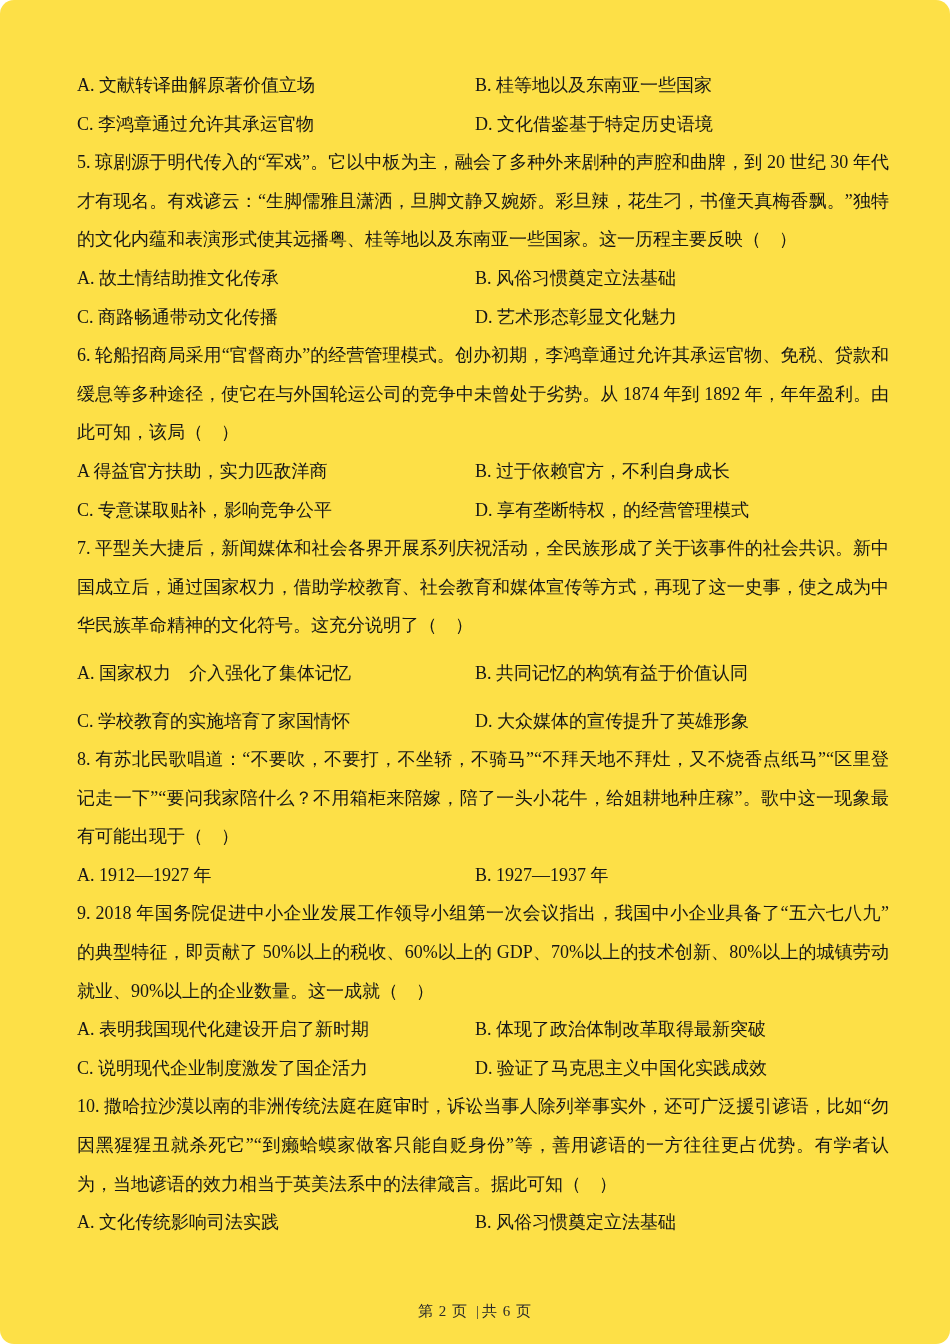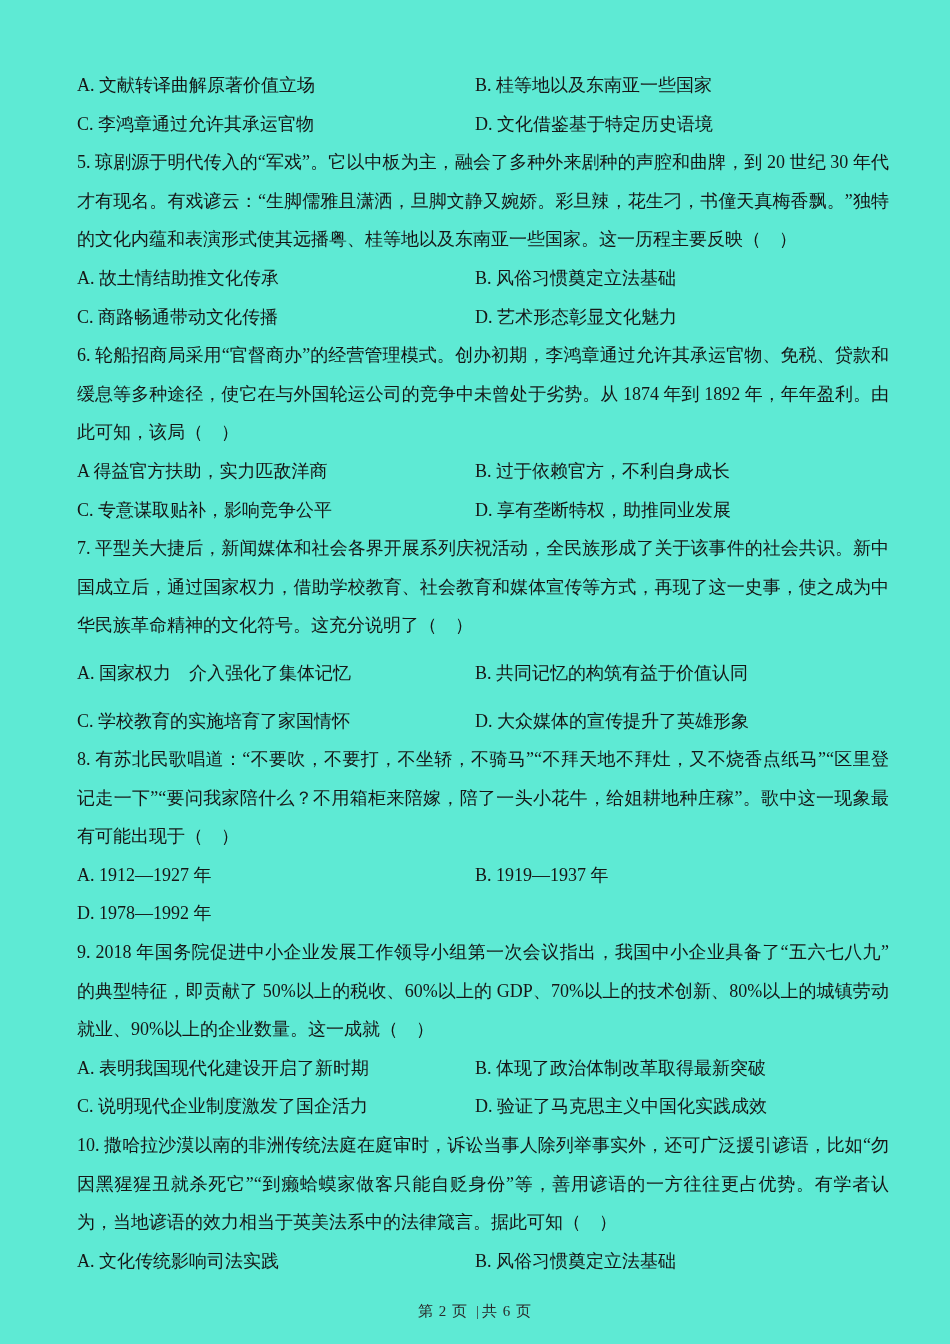--- a/index.html
+++ b/index.html
@@ -2,21 +2,21 @@
 <html lang="zh"><head>
 <meta charset="utf-8">
 <style>
   html,body{margin:0;padding:0;background:#ffffff;}
   body{
     width:950px;height:1344px;
     font-family:"Liberation Serif","DejaVu Serif",serif;
     color:#161616;
     -webkit-font-smoothing:antialiased;
   }
-  .page{position:relative;width:950px;height:1344px;background:#5eead4;overflow:hidden;}
+  .page{position:relative;width:950px;height:1344px;background:#fde047;overflow:hidden;border-radius:14px;}
   .content{
     position:absolute;left:77px;top:66px;width:812px;
     font-size:18px;line-height:38.6px;
   }
   .question{margin:0;padding:0;}
   .stem{
     margin:0;
     text-align:justify;
     text-justify:inter-ideograph;
   }
@@ -59,40 +59,39 @@
         <span class="opt">D. 艺术形态彰显文化魅力</span>
       </div>
     </section>
 
     <section class="question">
       <p class="stem">6. 轮船招商局采用“官督商办”的经营管理模式。创办初期，李鸿章通过允许其承运官物、免税、贷款和缓息等多种途径，使它在与外国轮运公司的竞争中未曾处于劣势。从 1874 年到 1892 年，年年盈利。由此可知，该局（　）</p>
       <div class="options">
         <span class="opt">A 得益官方扶助，实力匹敌洋商</span>
         <span class="opt">B. 过于依赖官方，不利自身成长</span>
         <span class="opt">C. 专意谋取贴补，影响竞争公平</span>
-        <span class="opt">D. 享有垄断特权，助推同业发展</span>
+        <span class="opt">D. 享有垄断特权，的经营管理模式</span>
       </div>
     </section>
 
     <section class="question">
       <p class="stem">7. 平型关大捷后，新闻媒体和社会各界开展系列庆祝活动，全民族形成了关于该事件的社会共识。新中国成立后，通过国家权力，借助学校教育、社会教育和媒体宣传等方式，再现了这一史事，使之成为中华民族革命精神的文化符号。这充分说明了（　）</p>
       <div class="options spread">
         <span class="opt">A. 国家权力　介入强化了集体记忆</span>
         <span class="opt">B. 共同记忆的构筑有益于价值认同</span>
         <span class="opt">C. 学校教育的实施培育了家国情怀</span>
         <span class="opt">D. 大众媒体的宣传提升了英雄形象</span>
       </div>
     </section>
 
     <section class="question">
       <p class="stem">8. 有苏北民歌唱道：“不要吹，不要打，不坐轿，不骑马”“不拜天地不拜灶，又不烧香点纸马”“区里登记走一下”“要问我家陪什么？不用箱柜来陪嫁，陪了一头小花牛，给姐耕地种庄稼”。歌中这一现象最有可能出现于（　）</p>
       <div class="options">
         <span class="opt">A. 1912—1927 年</span>
-        <span class="opt">B. 1919—1937 年</span>
-        <span class="opt">D. 1978—1992 年</span>
+        <span class="opt">B. 1927—1937 年</span>
       </div>
     </section>
 
     <section class="question">
       <p class="stem">9. 2018 年国务院促进中小企业发展工作领导小组第一次会议指出，我国中小企业具备了“五六七八九”的典型特征，即贡献了 50%以上的税收、60%以上的 GDP、70%以上的技术创新、80%以上的城镇劳动就业、90%以上的企业数量。这一成就（　）</p>
       <div class="options">
         <span class="opt">A. 表明我国现代化建设开启了新时期</span>
         <span class="opt">B. 体现了政治体制改革取得最新突破</span>
         <span class="opt">C. 说明现代企业制度激发了国企活力</span>
         <span class="opt">D. 验证了马克思主义中国化实践成效</span>

